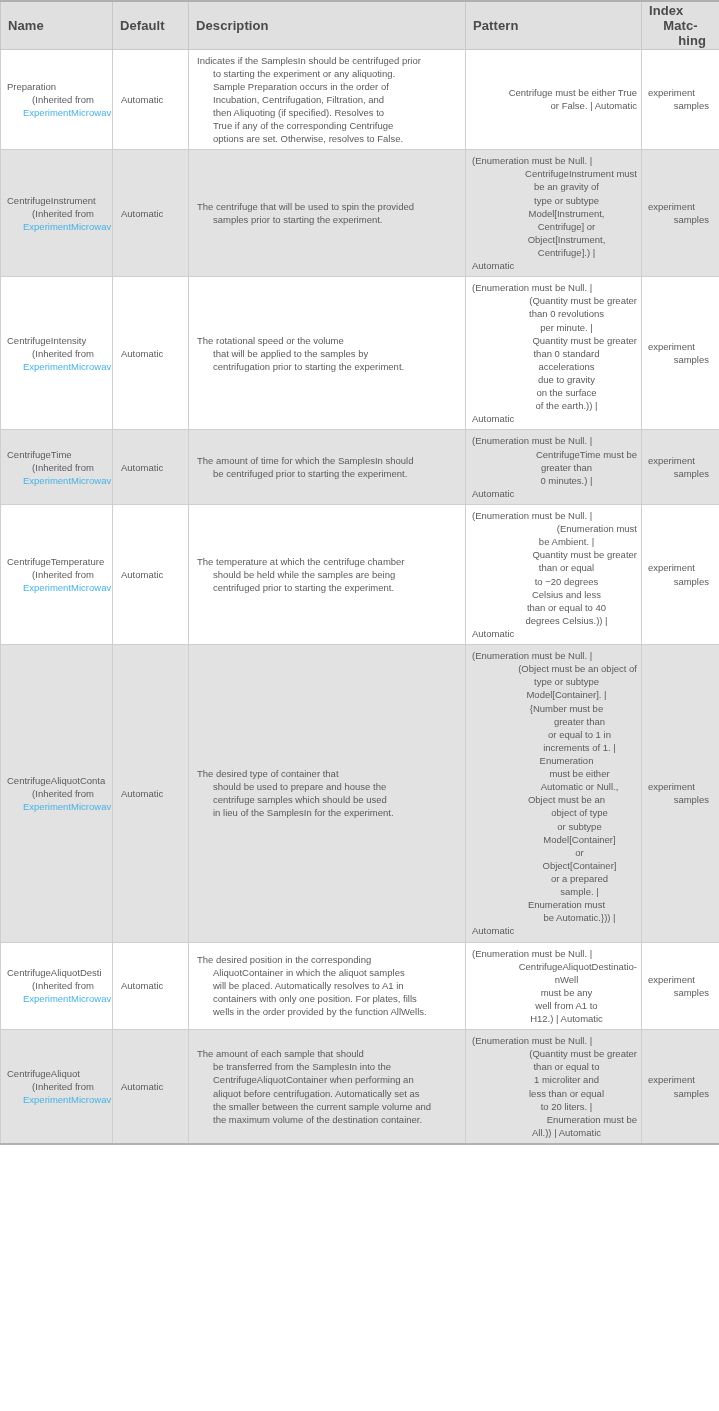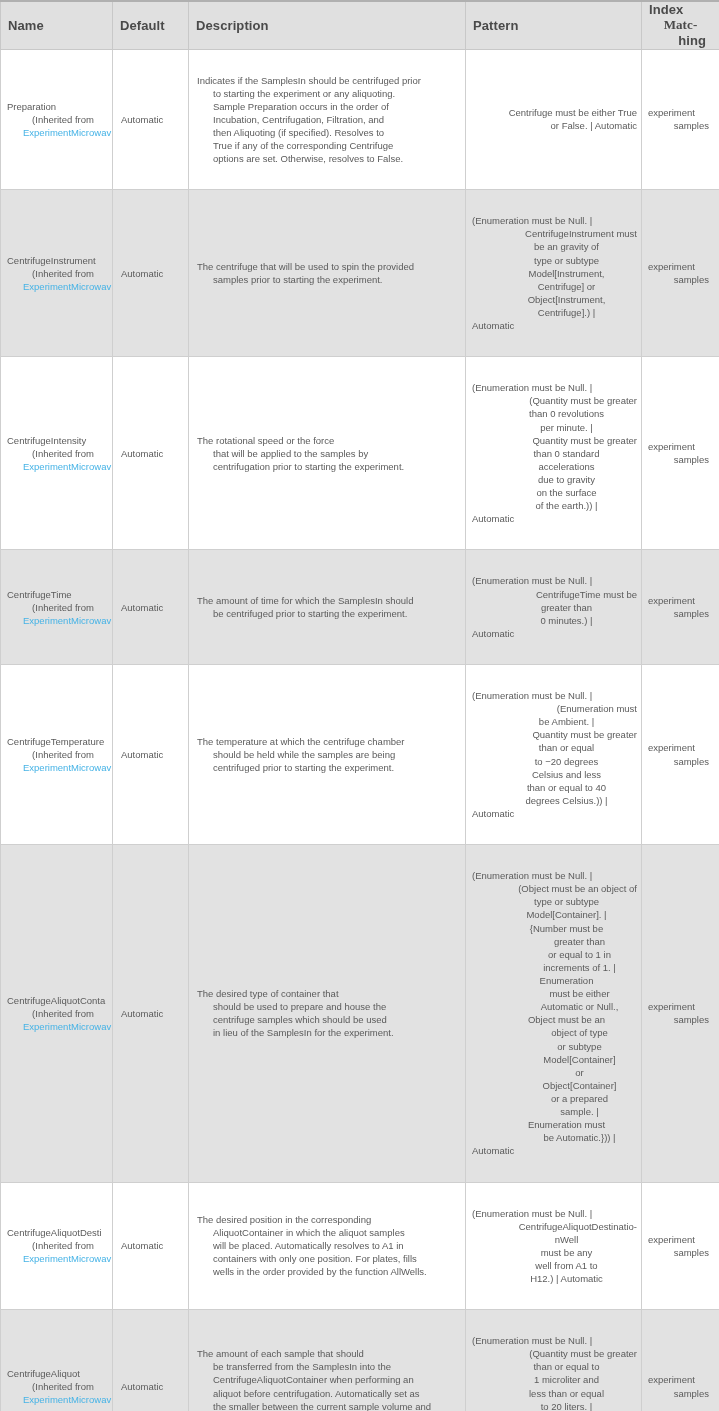--- a/index.html
+++ b/index.html
@@ -38,28 +38,28 @@
     vertical-align: middle;
     padding: 0 7px;
     height: 48px;
     box-sizing: border-box;
     letter-spacing: 0.1px;
   }
   thead th.th-index {
     padding-left: 7px;
   }
   .th-index-l1 { display:block; text-align:left; }
-  .th-index-l2 { display:block; text-align:center;font-family:Liberation Serif, serif; }
+  .th-index-l2 { display:block; text-align:center; }
   .th-index-l3 { display:block; text-align:right; padding-right: 6px;}
 
   
   tbody td {
     border: 1px solid #cfcfcf;
     vertical-align: middle;
-    padding: 24px 7px;
+    padding: 4px 7px;
     box-sizing: border-box;
     line-height: 1.38;
   }
   tbody tr.row-white td { background: #ffffff; }
   tbody tr.row-gray  td { background: #e2e2e2; }
   tbody tr:last-child td { border-bottom: 2px solid #b0b0b0; }
 
   
   td.cell-name {
     overflow: hidden;
@@ -184,21 +184,21 @@
         </td>
       </tr>
       <tr class="row-white">
         <td class="cell-name">
           <span class="name-main">CentrifugeIntensity</span>
           <span class="name-inherit">(Inherited from</span>
           <a class="name-link" href="#">ExperimentMicrowav</a>
         </td>
         <td class="cell-default">Automatic</td>
         <td class="cell-desc">
-          <span class="desc-line">The rotational speed or the force</span>
+          <span class="desc-line">The rotational speed or the volume</span>
           <span class="desc-line ind">that will be applied to the samples by</span>
           <span class="desc-line ind">centrifugation prior to starting the experiment.</span>
         </td>
         <td class="cell-pattern">
           <span class="pat-line pat-i0">(Enumeration must be Null. |</span>
           <span class="pat-line pat-i1">(Quantity must be greater</span>
           <span class="pat-line pat-i2">than 0 revolutions</span>
           <span class="pat-line pat-i2">per minute. |</span>
           <span class="pat-line pat-i1">Quantity must be greater</span>
           <span class="pat-line pat-i2">than 0 standard</span>

